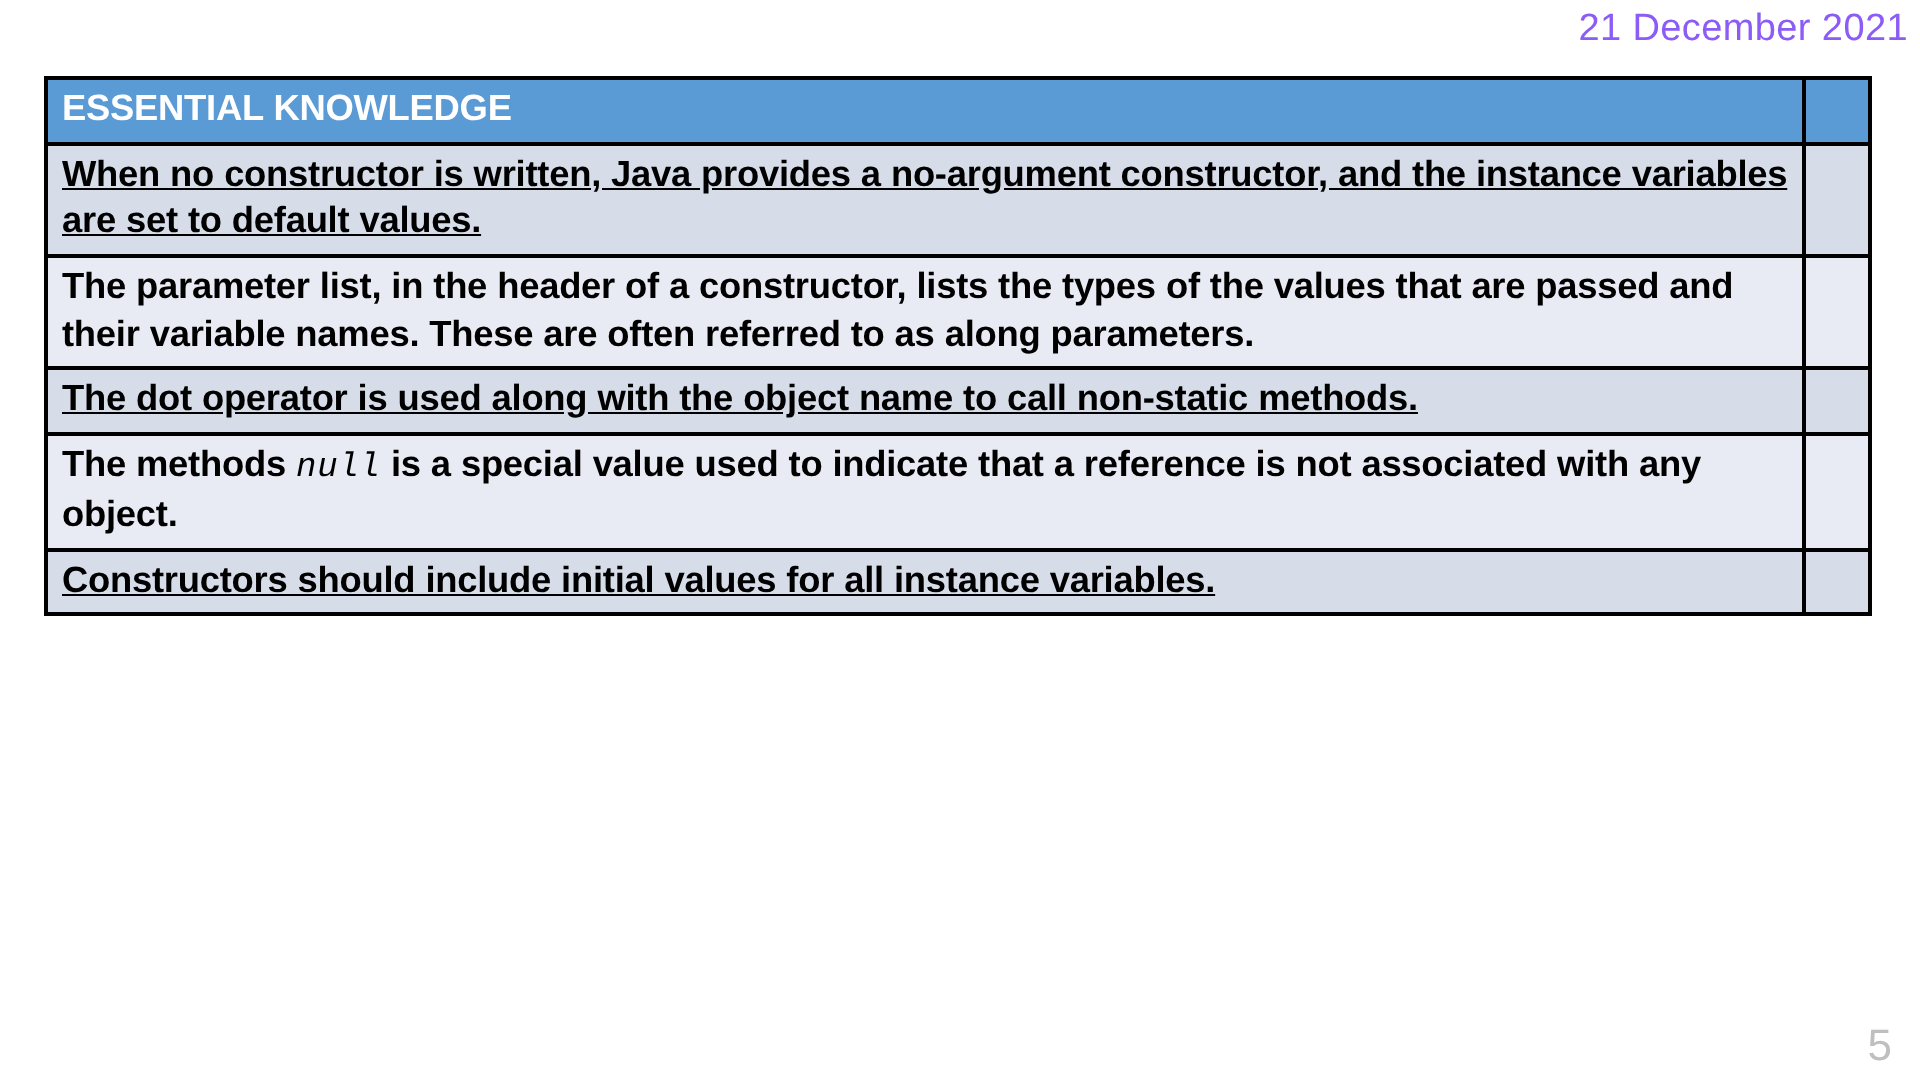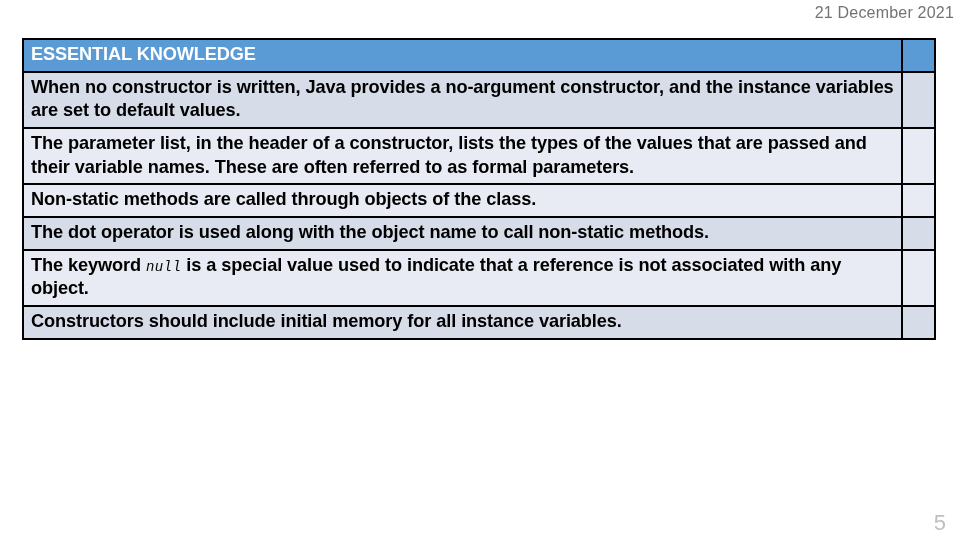--- a/index.html
+++ b/index.html
@@ -17,22 +17,22 @@
   #slide {
     position: relative;
     width: 960px;
     height: 540px;
     background: #ffffff;
   }
   #slide-date {
     position: absolute;
     top: 4px;
     right: 6px;
-    font-size: 16px;
-    color: #737373;
+    font-size: 19px;
+    color: #8b5cf6;
     letter-spacing: 0.2px;
     font-weight: 400;
     white-space: nowrap;
   }
   #knowledge-table {
     position: absolute;
     left: 22px;
     top: 38px;
     width: 914px;
     border-collapse: collapse;
@@ -55,31 +55,31 @@
   }
   .hdr-row td {
     background: #5B9BD5;
     color: #ffffff !important;
     font-weight: bold;
     font-size: 17.4px;
     letter-spacing: 0.25px;
     padding-top: 4px;
     padding-bottom: 4px;
   }
-  .row-dark td { background: #D6DCE8; }
+  .row-dark td { background: #D6DCE8; text-decoration: underline; }
   .row-light td { background: #E8EBF3; }
   .tight {
     font-size: 17.6px;
     letter-spacing: -0.55px;
   }
   .mono-null {
     font-family: "Liberation Mono", "DejaVu Sans Mono", monospace;
     font-weight: normal;
     font-style: italic;
-    font-size: 14px;
+    font-size: 17px;
     letter-spacing: 0.4px;
   }
   #page-number {
     position: absolute;
     right: 14px;
     bottom: 4px;
     font-size: 22px;
     color: #BFBFBF;
     font-weight: 400;
   }
@@ -101,42 +101,38 @@
         <td>ESSENTIAL KNOWLEDGE</td>
         <td class="narrow"></td>
       </tr>
 
       <tr class="row-dark">
         <td>When no constructor is written, Java provides a no-argument constructor, and the instance variables are set to default values.</td>
         <td class="narrow"></td>
       </tr>
 
       <tr class="row-light">
-        <td>The parameter list, in the header of a constructor, lists the types of the values that are passed and their variable names. These are often referred to as formal parameters.</td>
+        <td>The parameter list, in the header of a constructor, lists the types of the values that are passed and their variable names. These are often referred to as along parameters.</td>
         <td class="narrow"></td>
       </tr>
 
 
-      <tr class="row-light">
-        <td class="tight">Non-static methods are called through objects of the class.</td>
-        <td class="narrow"></td>
-      </tr>
 
       <tr class="row-dark">
         <td class="tight">The dot operator is used along with the object name to call non-static methods.</td>
         <td class="narrow"></td>
       </tr>
 
       <tr class="row-light">
-        <td><span>The keyword </span><span class="mono-null">null</span><span> is a special value used to indicate that a reference is not associated with any object.</span></td>
+        <td><span>The methods </span><span class="mono-null">null</span><span> is a special value used to indicate that a reference is not associated with any object.</span></td>
         <td class="narrow"></td>
       </tr>
 
       <tr class="row-dark">
-        <td>Constructors should include initial memory for all instance variables.</td>
+        <td>Constructors should include initial values for all instance variables.</td>
         <td class="narrow"></td>
       </tr>
 
     </tbody>
   </table>
 
   <div id="page-number">5</div>
 
 </div>
 

